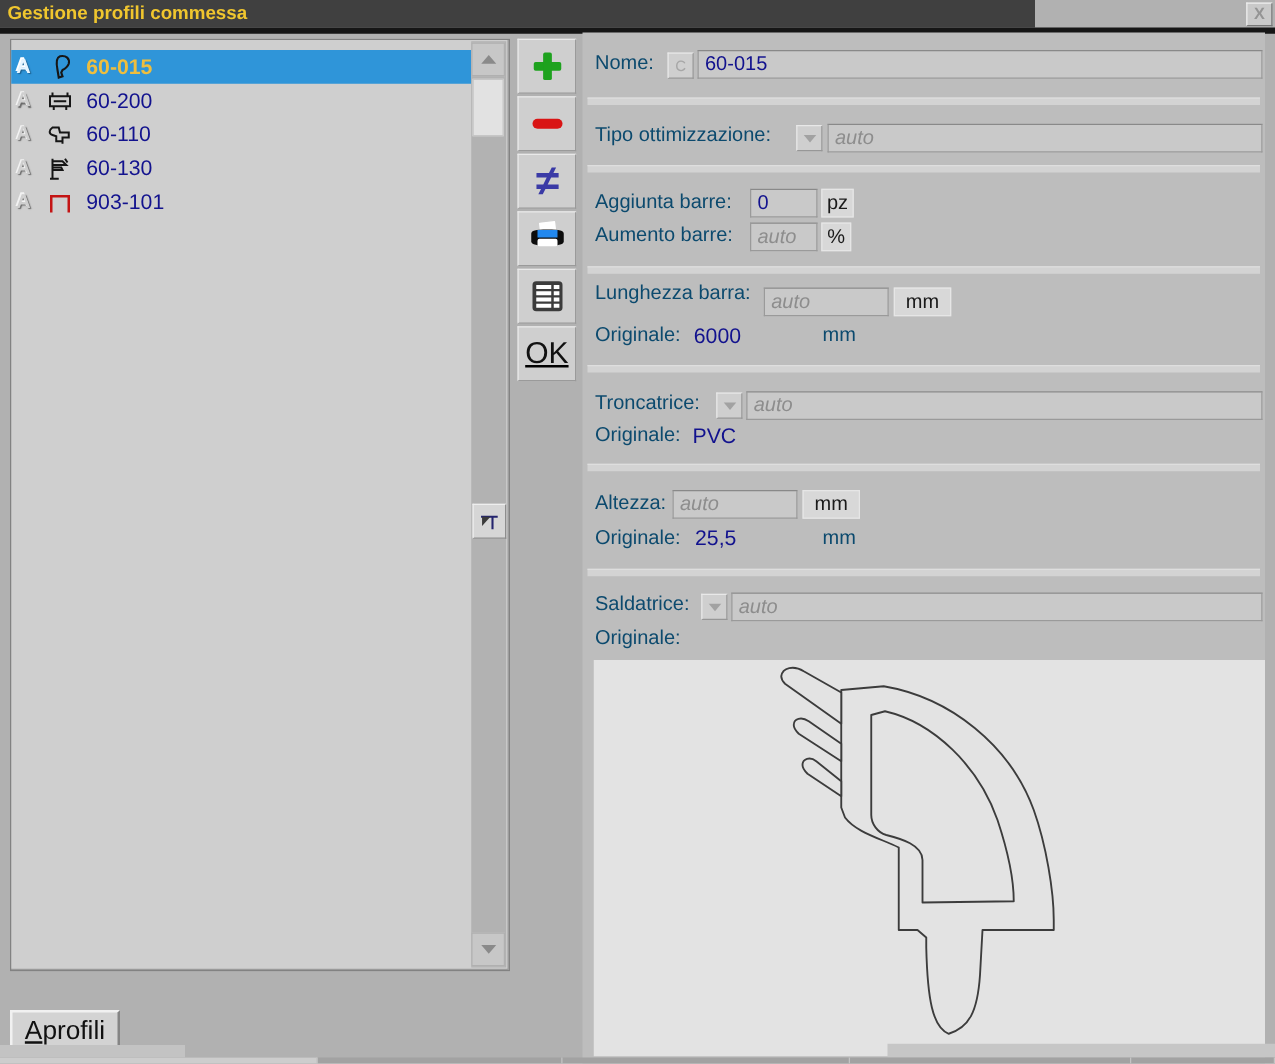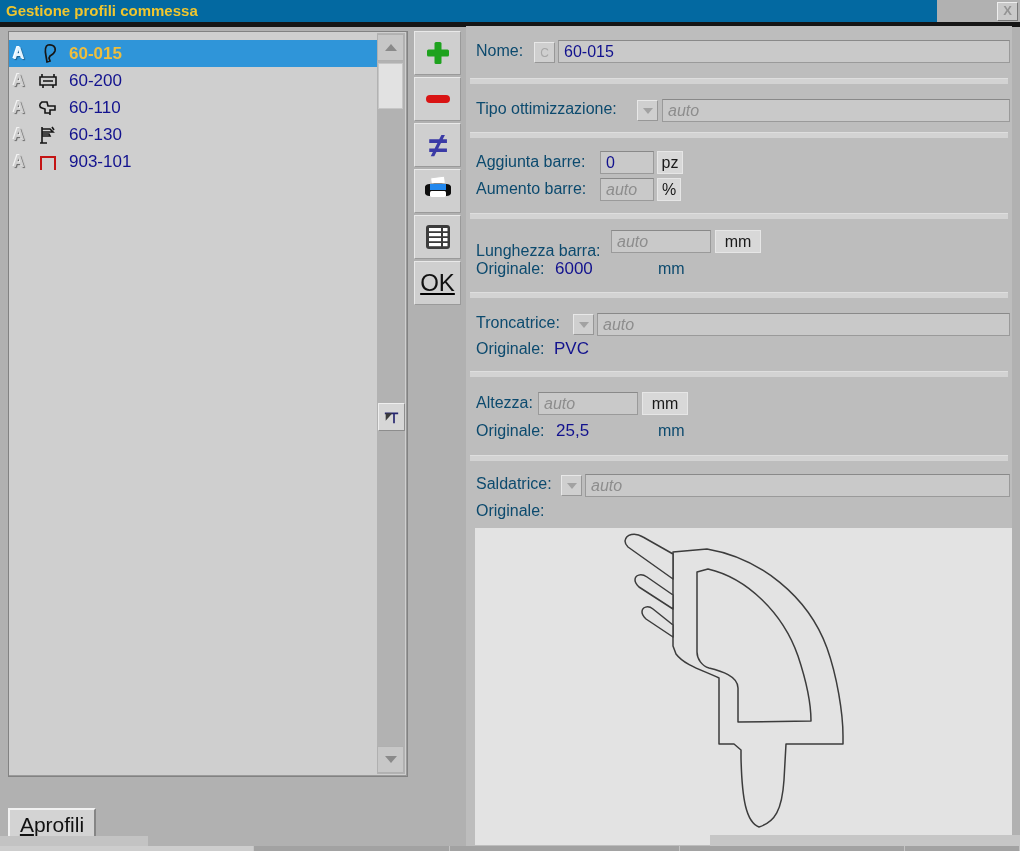--- a/index.html
+++ b/index.html
@@ -2,21 +2,21 @@
 <html><head>
 <meta charset="utf-8">
 <style>
   html,body{margin:0;padding:0;}
   .window{
     position:relative; width:1020px; height:851px; overflow:hidden;
     background:#b1b1b1; font-family:"Liberation Sans", sans-serif;
     -webkit-font-smoothing:antialiased;
   }
   
-  .titlebar{position:absolute;left:0;top:0;width:937px;height:22px;background:#0369a1;}
+  .titlebar{position:absolute;left:0;top:0;width:828px;height:22px;background:#404040;}
   .title-text{position:absolute;left:6px;top:2px;font-size:15px;font-weight:bold;color:#f0c62e;}
   .close-btn{position:absolute;left:997px;top:2px;width:19px;height:17px;background:#c9c9c9;
     border-top:1px solid #eee;border-left:1px solid #eee;border-right:1px solid #777;border-bottom:1px solid #777;
     color:#949494;font-size:13px;font-weight:bold;text-align:center;line-height:16px;cursor:default;}
   .black-strip{position:absolute;left:0;top:22px;width:1020px;height:5px;background:#161616;}
 
   
   .listbox{position:absolute;left:8px;top:31px;width:398px;height:744px;background:#cfcfcf;
     border:1px solid #828282;box-shadow:inset -1px -1px 0 #9a9a9a;}
   .lrow{display:flex;align-items:center;height:27px;width:364px;padding-left:4px;cursor:default;}
@@ -205,21 +205,21 @@
     <span class="flabel abs" style="left:10px;top:127px;">Aggiunta barre:</span>
     <input class="inp abs" style="left: 134px; top: 125px; width: 54px;" value="0">
     <span class="unitbox" style="left:191px;top:125px;width:26px;">pz</span>
 
     <span class="flabel abs" style="left:10px;top:154px;">Aumento barre:</span>
     <input class="inp abs" style="left: 134px; top: 152px; width: 54px;" placeholder="auto">
     <span class="unitbox" style="left:191px;top:152px;width:24px;">%</span>
 
     <div class="sep" style="top:187px;"></div>
 
-    <span class="flabel abs" style="left:10px;top:216px;">Lunghezza barra:</span>
+    <span class="flabel abs" style="left:10px;top:200px;">Lunghezza barra:</span>
     <input class="inp abs" style="left: 145px; top: 204px; width: 100px;" placeholder="auto">
     <span class="unitbox" style="left:249px;top:204px;width:46px;">mm</span>
     <span class="flabel abs" style="left:10px;top:234px;">Originale:</span>
     <span class="origval abs" style="left:89px;top:233px;">6000</span>
     <span class="flabel abs" style="left:192px;top:234px;">mm</span>
 
     <div class="sep" style="top:266px;"></div>
 
     <span class="flabel abs" style="left:10px;top:288px;">Troncatrice:</span>
     <div class="smallbtn" style="left:107px;top:288px;">

